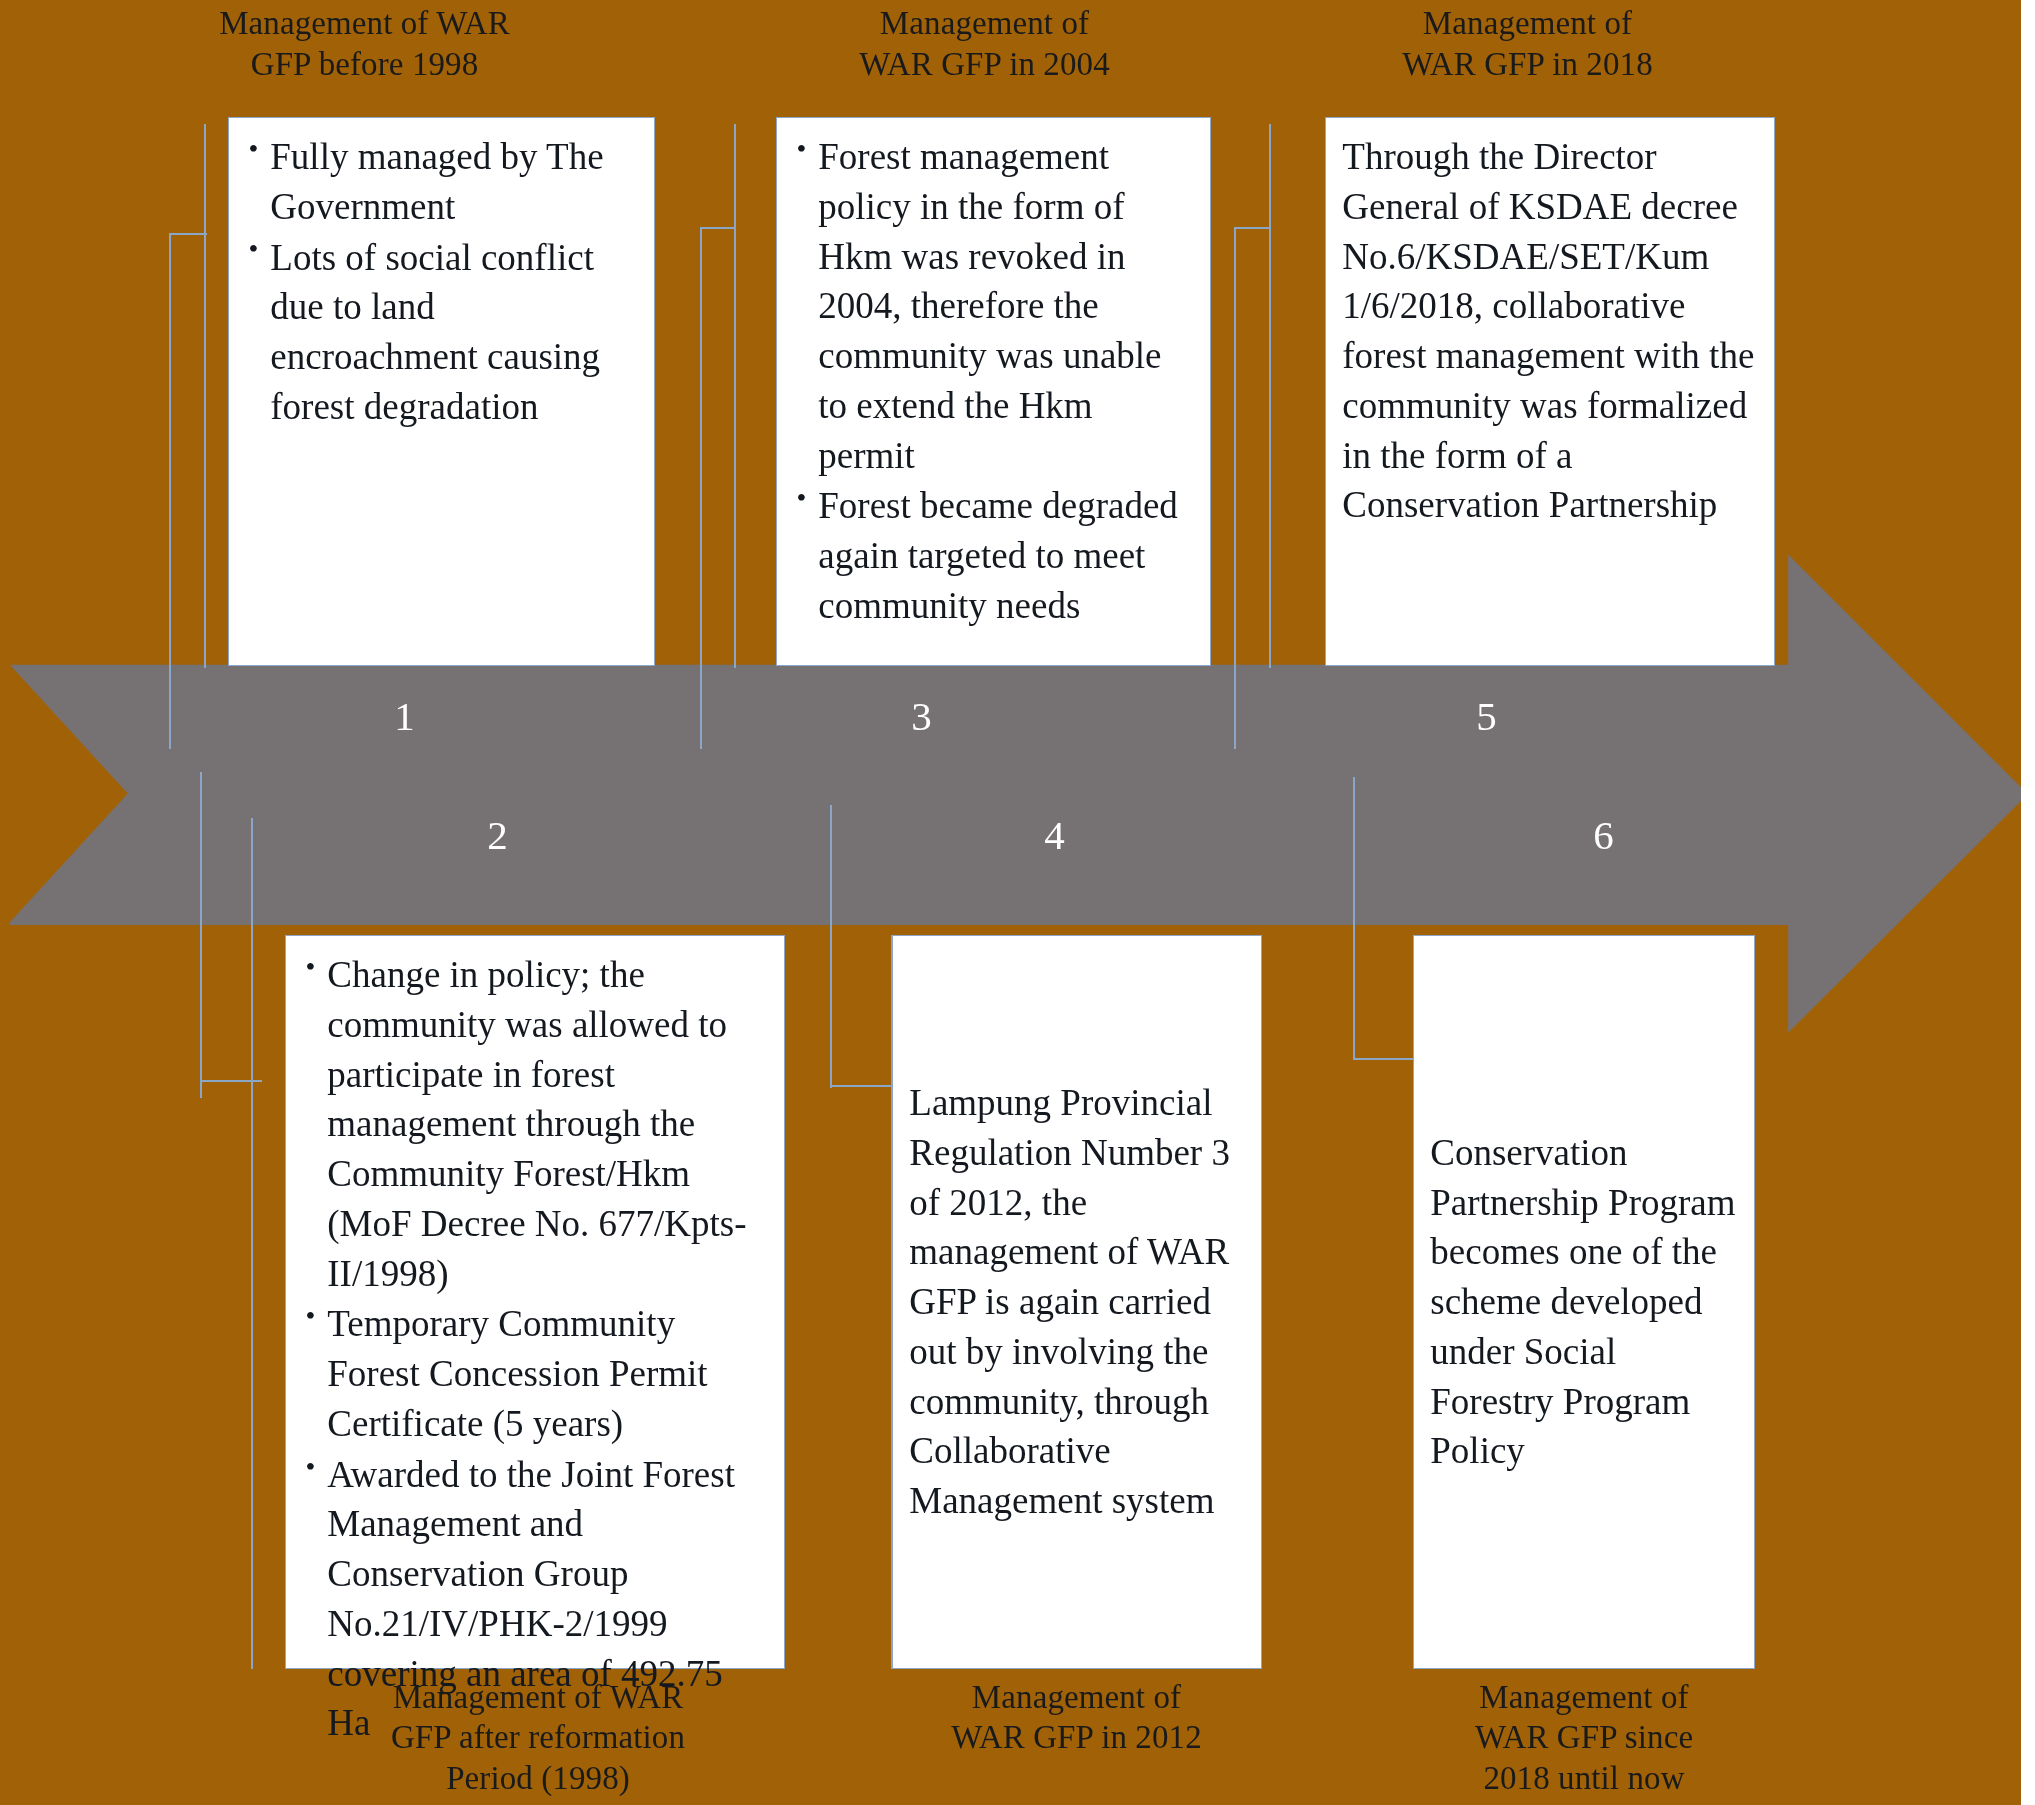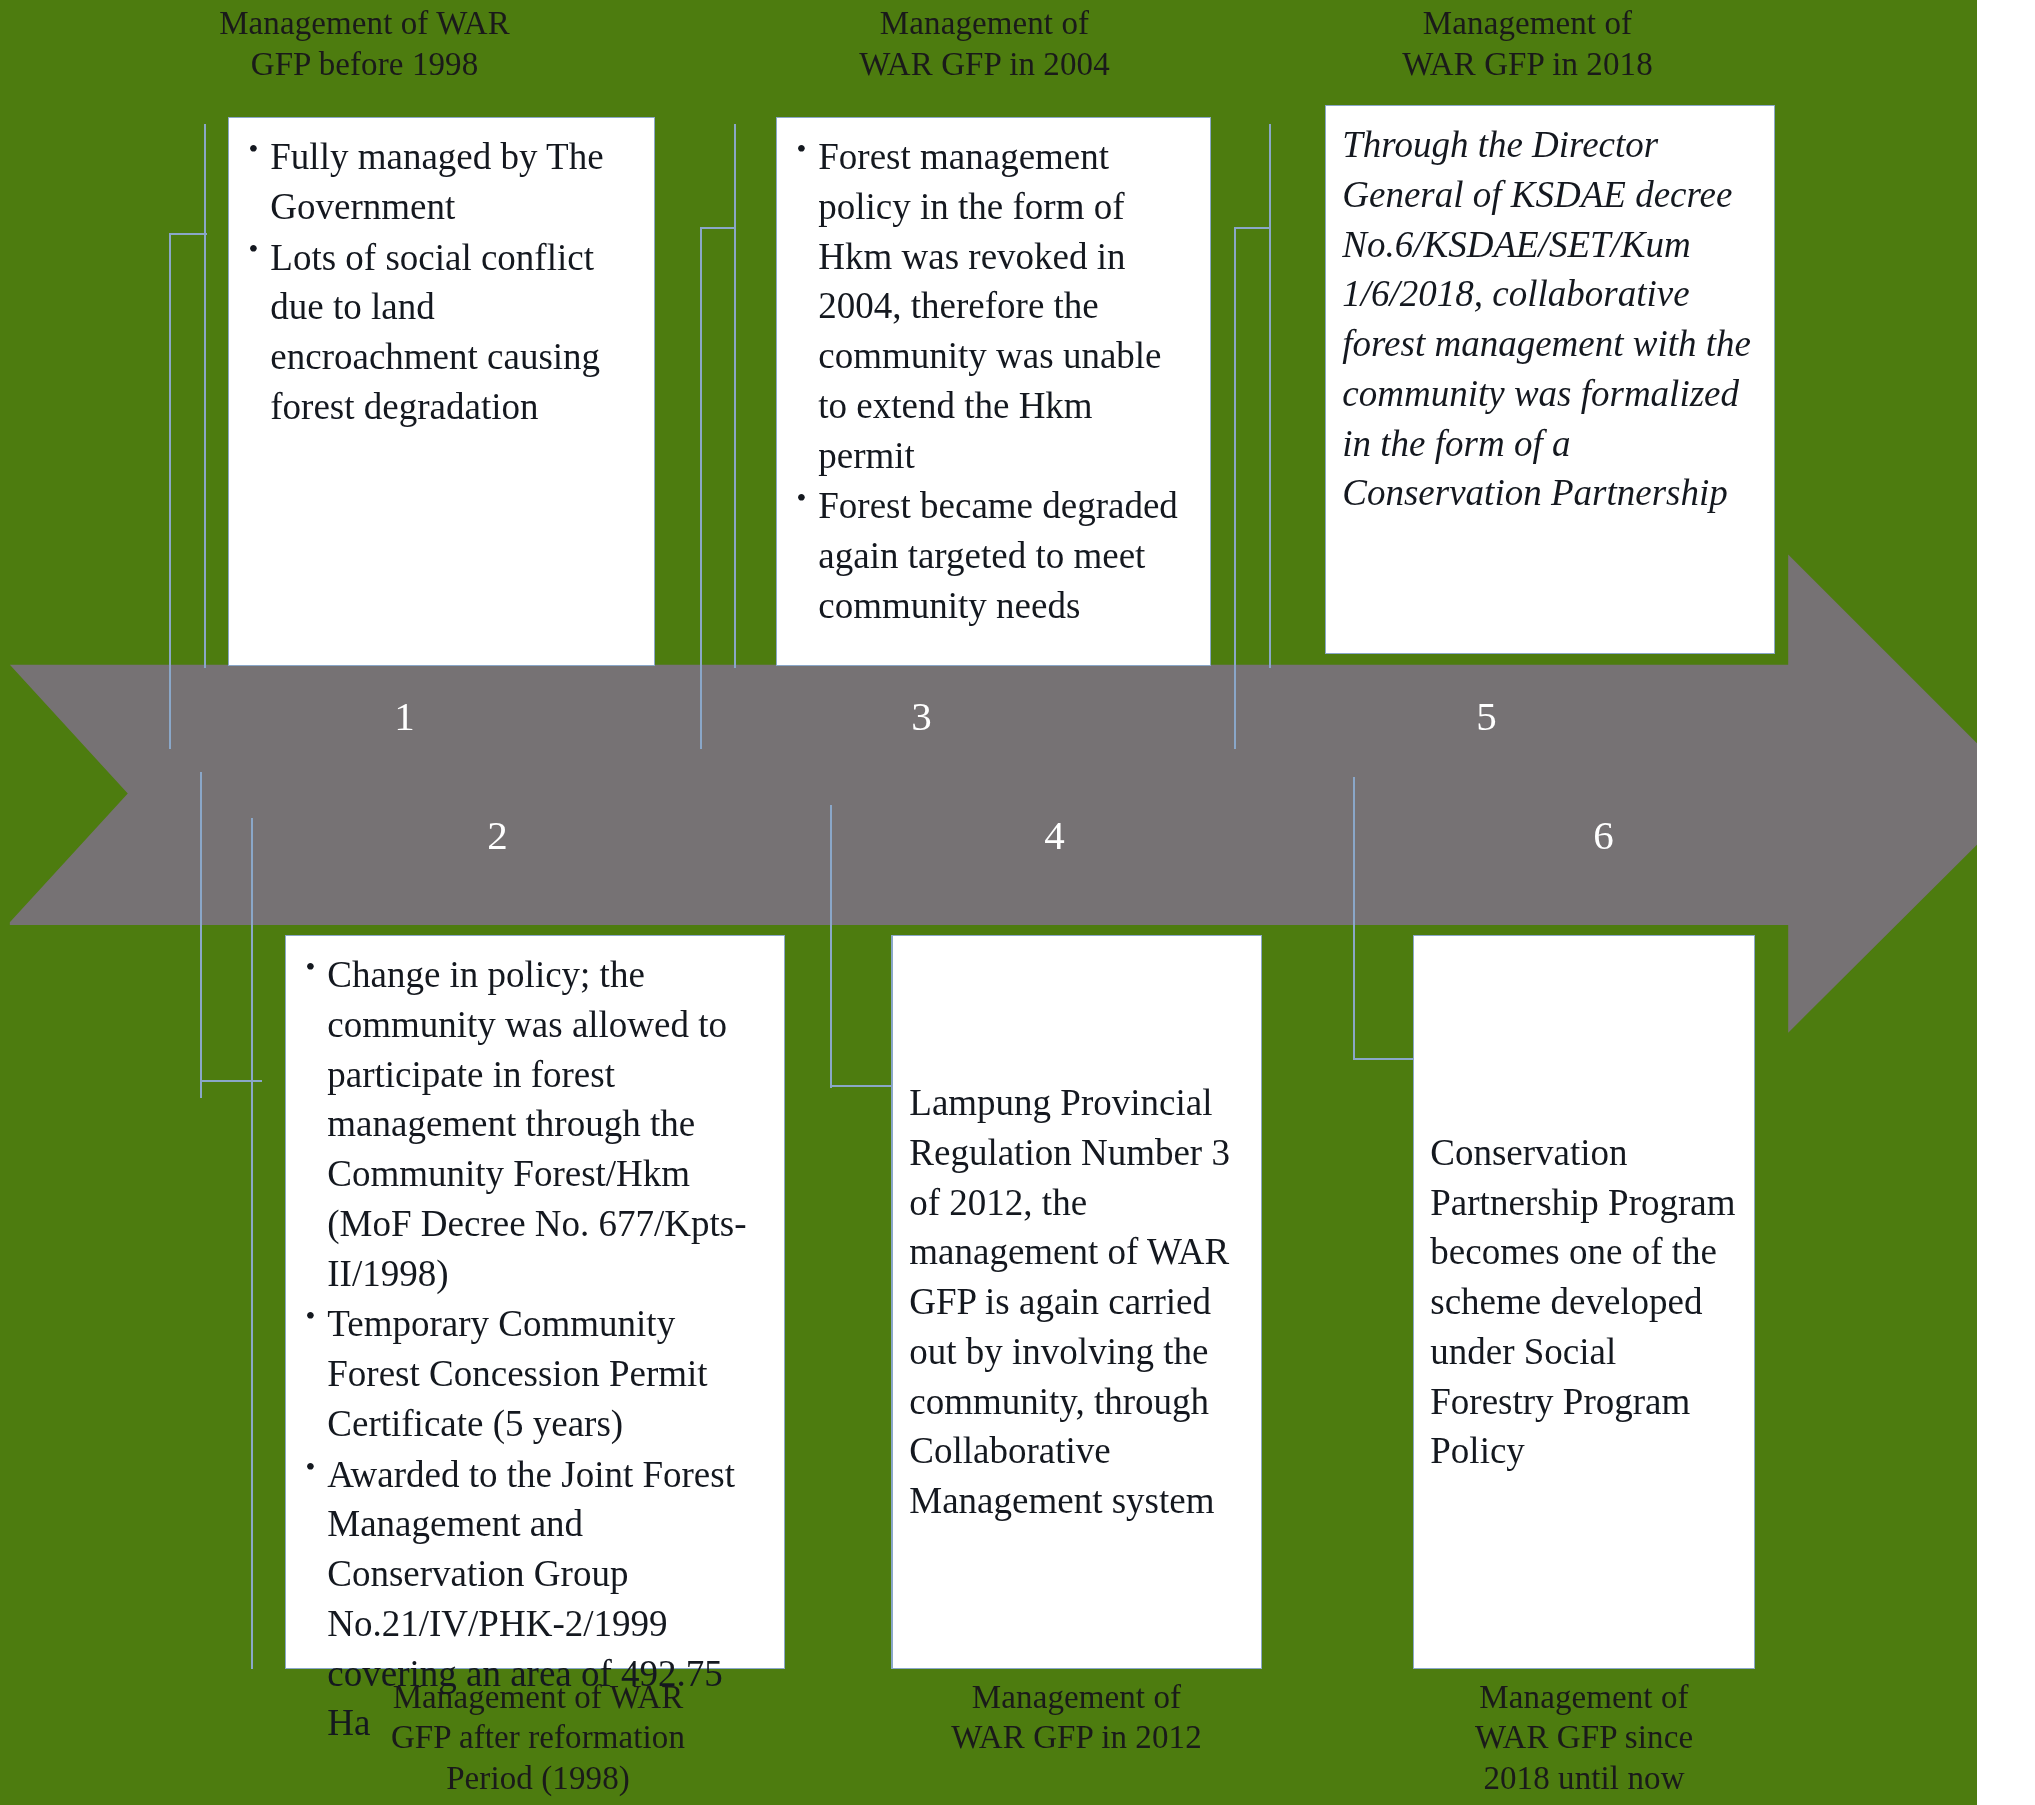--- a/index.html
+++ b/index.html
@@ -4,22 +4,23 @@
 <style>
   html,body{margin:0;padding:0;background:#ffffff;}
   body{
     font-family:"Liberation Serif","DejaVu Serif",serif;
     color:#000000;
   }
   #stage{
     position:relative;
     width:1977px;
     height:1805px;
-    background:#4d7c0f;
+    background:#a16207;
     overflow:hidden;
+    padding-left:44px;
   }
   
   .arrow-svg{
     position:absolute;
     left:0; top:0;
     width:2035px; height:1805px;
     pointer-events:none;
   }
   
   .cap{
@@ -141,21 +142,21 @@
 
   <div class="box" style="left:776px; top:117px; width:435px; height:549px;">
     <div class="body">
       <ul>
         <li>Forest management policy in the form of Hkm was revoked in 2004, therefore the community was unable to extend the Hkm permit</li>
         <li>Forest became degraded again  targeted to meet community needs</li>
       </ul>
     </div>
   </div>
 
-  <div class="box" style="left:1325px; top:105px; width:450px; height:549px;font-style:italic;">
+  <div class="box" style="left:1325px; top:117px; width:450px; height:549px;">
     <div class="body">
       <p>Through the Director General of KSDAE decree No.6/KSDAE/SET/Kum 1/6/2018, collaborative forest management with the community was formalized in the form of a Conservation Partnership</p>
     </div>
   </div>
 
   <div class="box" style="left:285px; top:935px; width:500px; height:734px;">
     <div class="body">
       <ul>
         <li>Change in policy; the community was allowed to participate in forest management through the Community Forest/Hkm (MoF Decree No. 677/Kpts-II/1998)</li>
         <li>Temporary  Community Forest Concession Permit Certificate  (5 years)</li>

